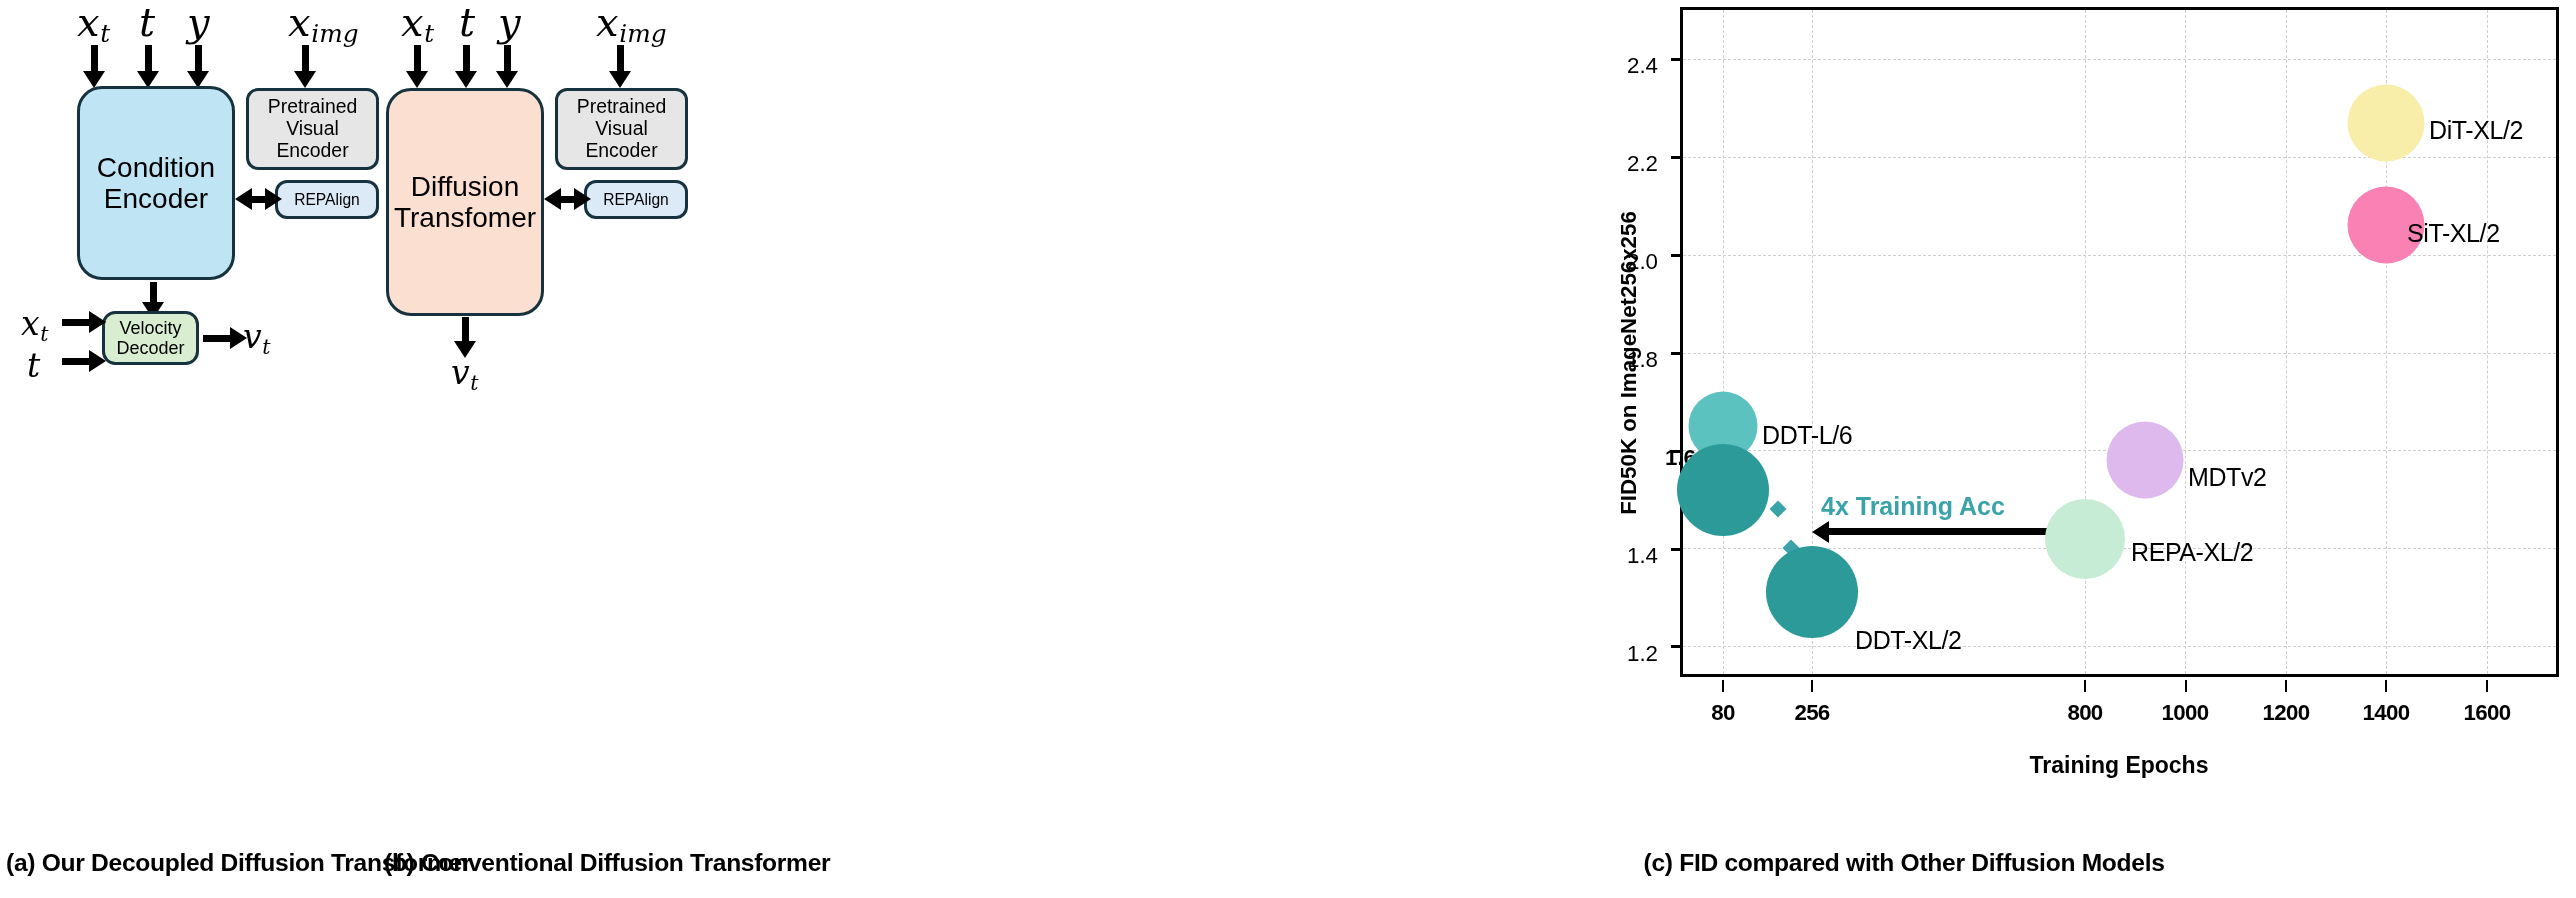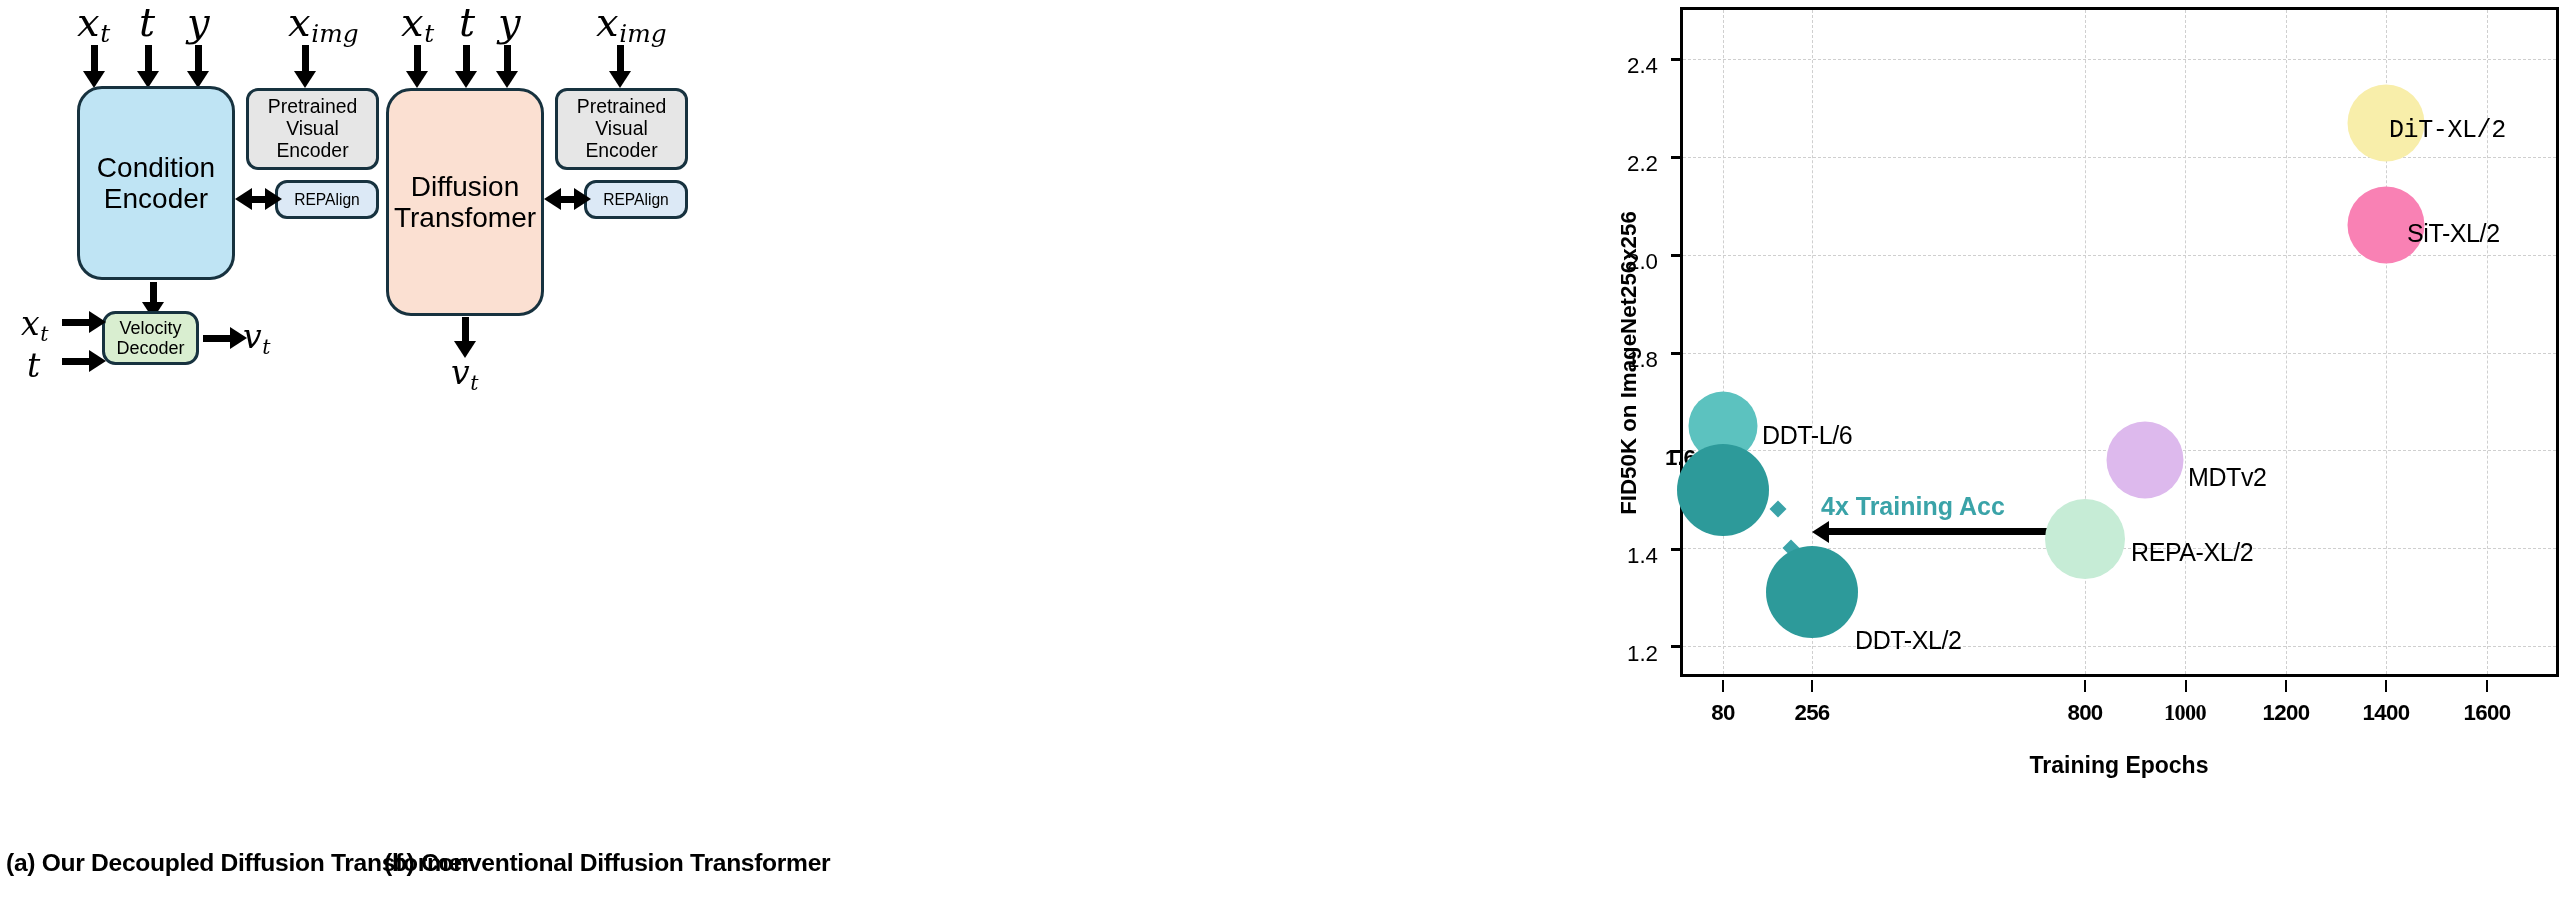--- a/index.html
+++ b/index.html
@@ -239,21 +239,21 @@
         <div class="xtick-mark" style="left: 39px; top: 670px;"></div>
         <div class="xtick-label" style="left: 40px; top: 690px;">80</div>
         <div class="gridline v" style="left: 129px;"></div>
         <div class="xtick-mark" style="left: 128px; top: 670px;"></div>
         <div class="xtick-label" style="left: 129px; top: 690px;">256</div>
         <div class="gridline v" style="left: 402px;"></div>
         <div class="xtick-mark" style="left: 401px; top: 670px;"></div>
         <div class="xtick-label" style="left: 402px; top: 690px;">800</div>
         <div class="gridline v" style="left: 502px;"></div>
         <div class="xtick-mark" style="left: 502px; top: 670px;"></div>
-        <div class="xtick-label" style="left: 502px; top: 690px; font-family: Liberation Serif, serif;">1000</div>
+        <div class="xtick-label" style="left: 502px; top: 690px;">1000</div>
         <div class="gridline v" style="left: 603px;"></div>
         <div class="xtick-mark" style="left: 602px; top: 670px;"></div>
         <div class="xtick-label" style="left: 603px; top: 690px;">1200</div>
         <div class="gridline v" style="left: 703px;"></div>
         <div class="xtick-mark" style="left: 702px; top: 670px;"></div>
         <div class="xtick-label" style="left: 703px; top: 690px;">1400</div>
         <div class="gridline v" style="left: 804px;"></div>
         <div class="xtick-mark" style="left: 803px; top: 670px;"></div>
         <div class="xtick-label" style="left: 804px; top: 690px;">1600</div>
         <div class="diamond" style="left: 89px; top: 493px;"></div>
@@ -265,19 +265,20 @@
         <div class="bubble" title="DDT-XL/2" style="left: 40px; top: 480px; width: 92px; height: 92px; background: rgb(45, 154, 154);"></div>
         <div class="bubble" title="DDT-XL/2" style="left: 129px; top: 582px; width: 92px; height: 92px; background: rgb(45, 154, 154);"></div>
         <div class="bubble-label" style="left: 172px; top: 630px;">DDT-XL/2</div>
         <div class="bubble" title="REPA-XL/2" style="left: 402px; top: 529px; width: 80px; height: 80px; background: rgb(198, 236, 214);"></div>
         <div class="bubble-label" style="left: 448px; top: 542px;">REPA-XL/2</div>
         <div class="bubble" title="MDTv2" style="left: 462px; top: 450px; width: 77px; height: 77px; background: rgb(221, 185, 237);"></div>
         <div class="bubble-label" style="left: 505px; top: 467px;">MDTv2</div>
         <div class="bubble" title="SiT-XL/2" style="left: 703px; top: 215px; width: 77px; height: 77px; background: rgb(249, 129, 180);"></div>
         <div class="bubble-label" style="left: 724px; top: 223px;">SiT-XL/2</div>
         <div class="bubble" title="DiT-XL/2" style="left: 703px; top: 113px; width: 77px; height: 77px; background: rgb(248, 238, 170);"></div>
-        <div class="bubble-label" style="left: 706px; top: 120px; font-family: Liberation Mono, monospace;">DiT-XL/2</div>
+        <div class="bubble-label" style="left: 746px; top: 120px;">DiT-XL/2</div>
       </div>
 
+    <div class="caption" style="left:4.5px;top:849px;">(c) FID compared with Other Diffusion Models</div>
   </div>
 
 </div>
 
 
 </body></html>

